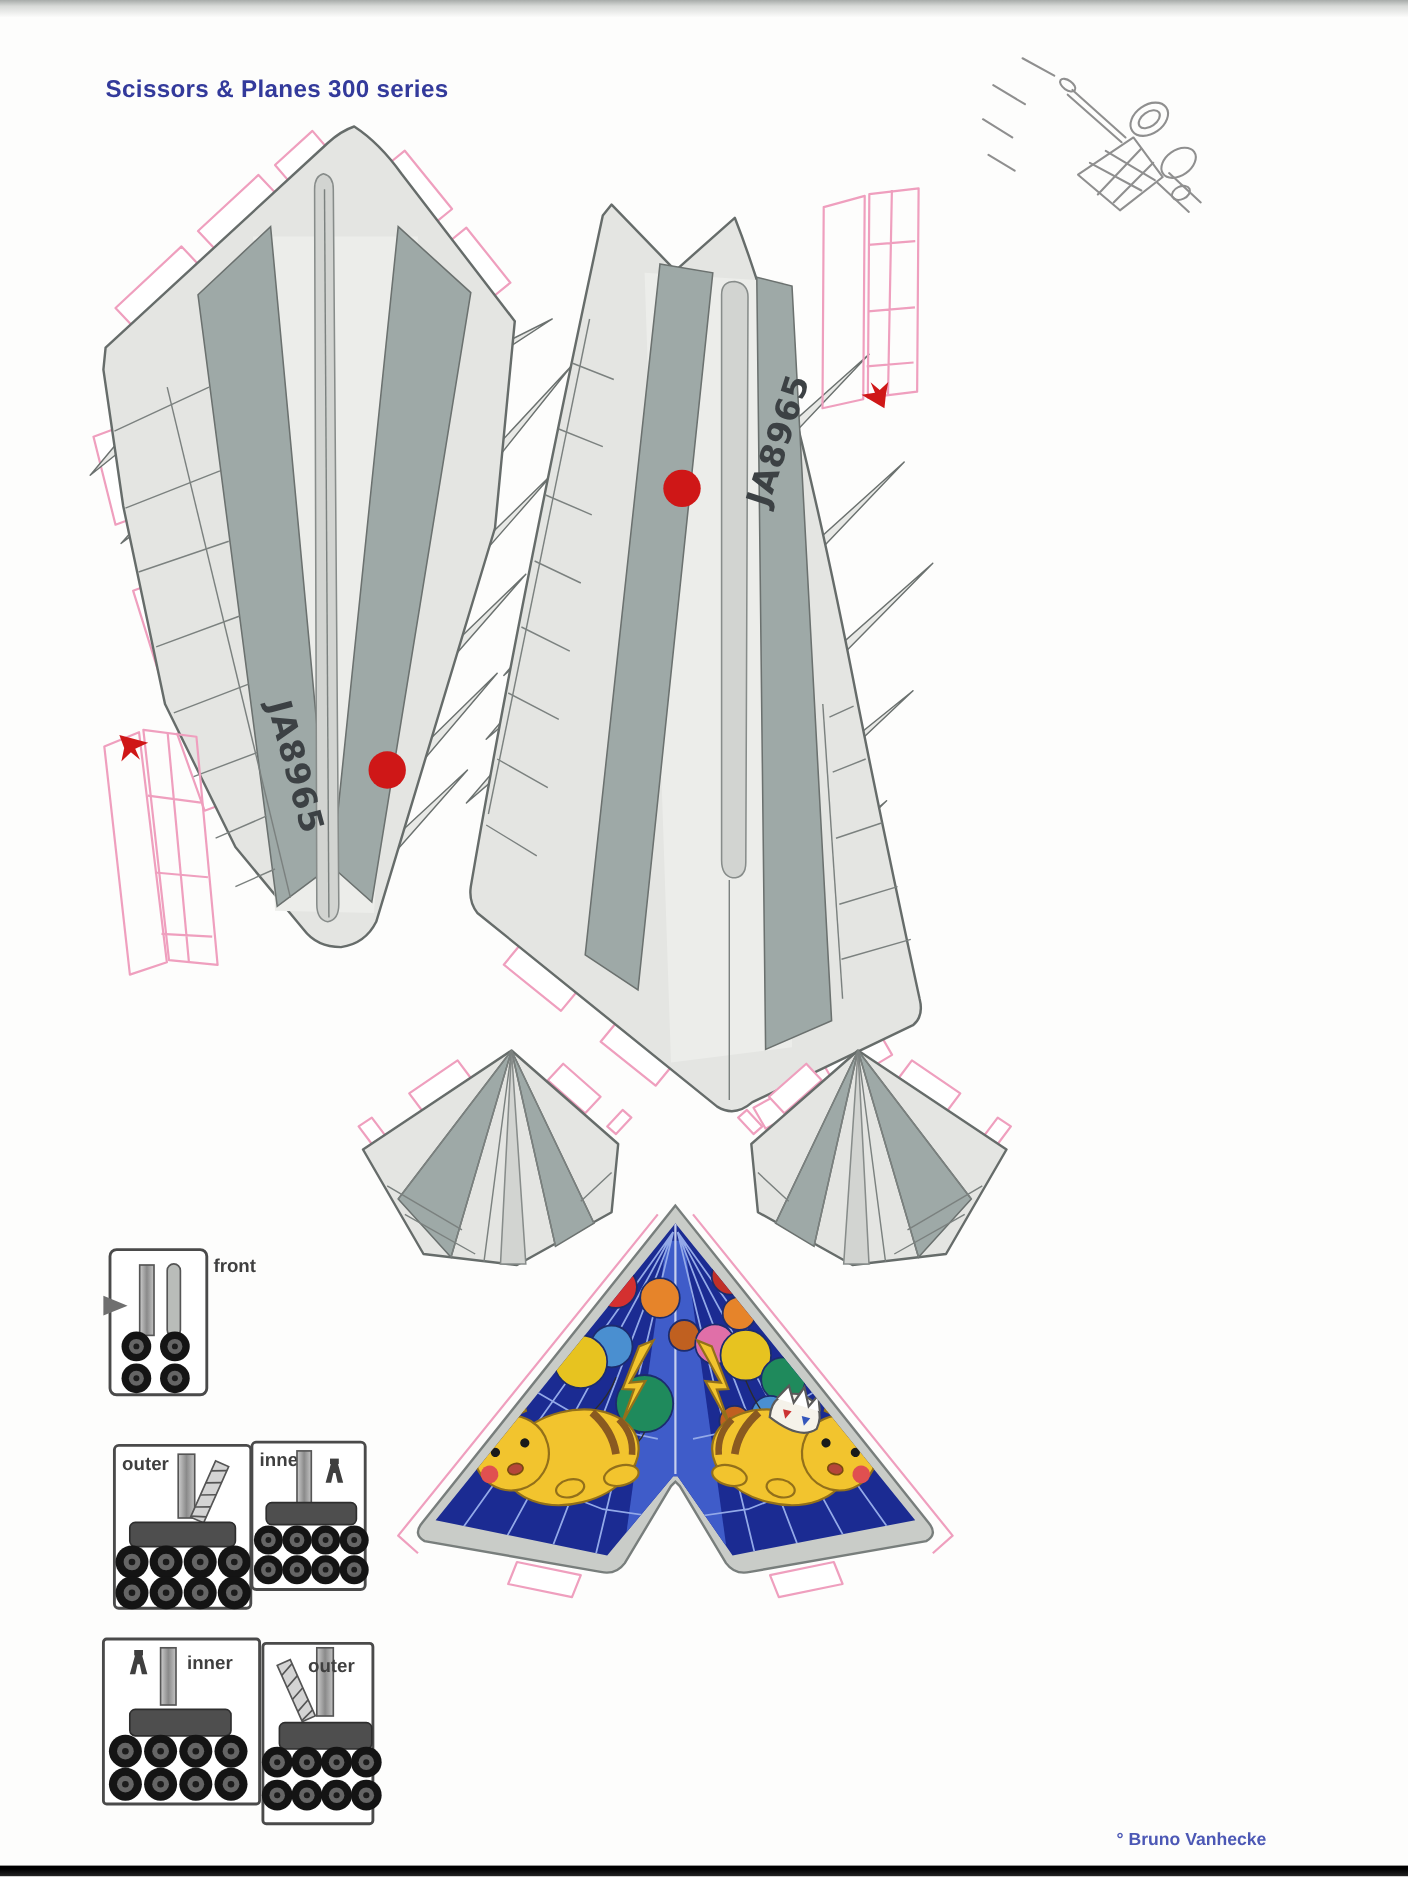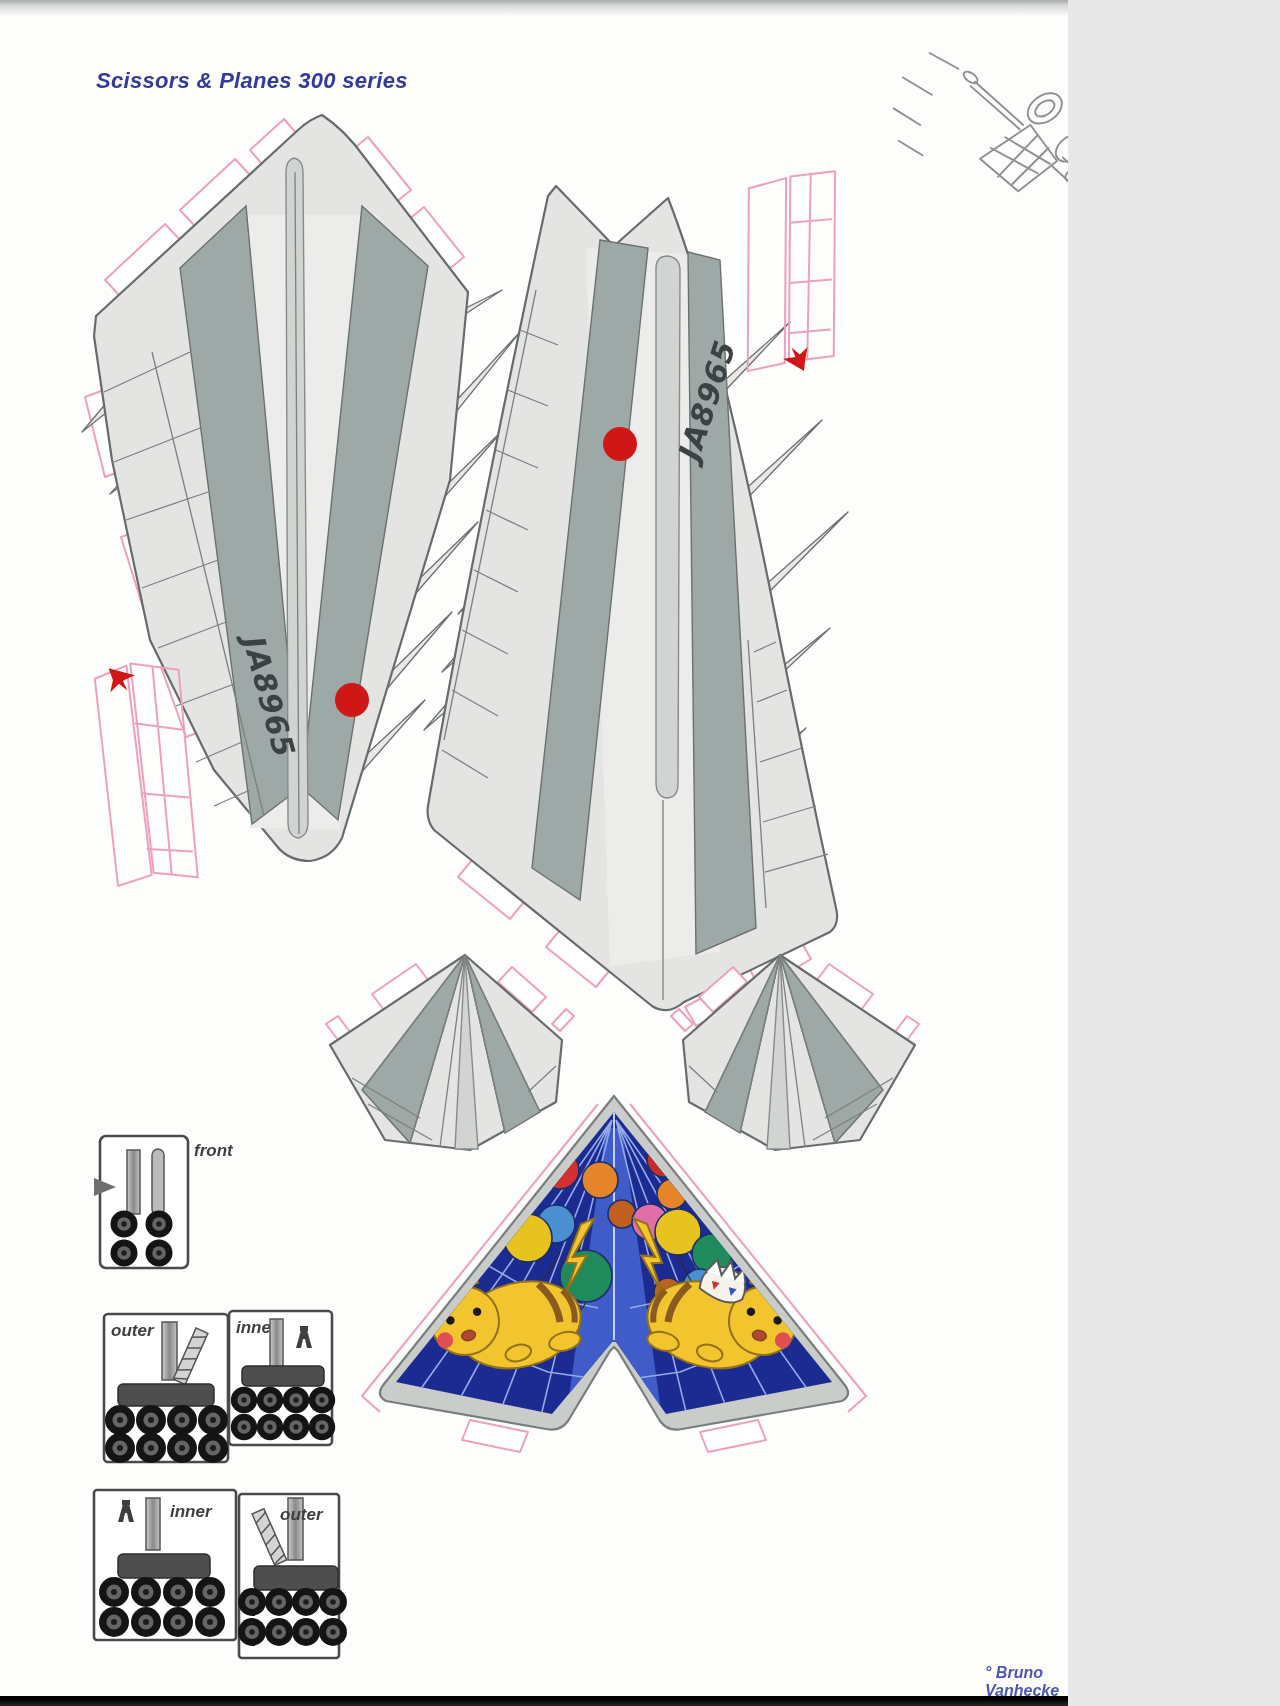--- a/index.html
+++ b/index.html
@@ -1,24 +1,24 @@
 <!DOCTYPE html>
 <html><head>
 <meta charset="utf-8">
 <style>
   html,body{margin:0;padding:0;background:#e8e8e8;}
-  .page{position:relative;width:1068px;height:1706px;background:#fdfdfc;overflow:hidden;
-        font-family:"Liberation Sans",sans-serif;font-style:italic;}
+  .page{position:relative;width:1280px;height:1706px;background:#fdfdfc;overflow:hidden;
+        font-family:"Liberation Sans",sans-serif;}
   .top-edge{position:absolute;top:0;left:0;right:0;height:16px;
         background:linear-gradient(#a7aba9,#d8dad8 35%,#fdfdfc);}
   .bottom-edge{position:absolute;bottom:0;left:0;right:0;height:10px;
         background:linear-gradient(#000 0 30%,#262626);}
   .title{position:absolute;left:96px;top:68px;font-size:22px;font-weight:bold;
         color:#333a9b;letter-spacing:.3px;}
-  .credit{position:absolute;left:985px;top:1664px;font-size:16px;font-weight:bold;color:#4c58b5;}
+  .credit{position:absolute;left:1015px;top:1664px;font-size:16px;font-weight:bold;color:#4c58b5;}
   svg{position:absolute;left:0;top:0;}
   .body-light{fill:#e4e5e2;stroke:#666c6a;stroke-width:2.2;stroke-linejoin:round;}
   .chan{fill:#ecedea;stroke:none;}
   .sage{fill:#9ea9a7;stroke:#6b716f;stroke-width:1.4;}
   .strip{fill:#d2d4d1;stroke:#878c8a;stroke-width:1.4;}
   .iline{stroke:#7b817f;stroke-width:1.3;fill:none;}
   .spike{fill:#e8e9e6;stroke:#6b716f;stroke-width:1.3;stroke-linejoin:round;}
   .pinkf{fill:#ffffff;stroke:#ef9fbe;stroke-width:2;stroke-linejoin:round;}
   .pink{fill:none;stroke:#ef9fbe;stroke-width:2;stroke-linejoin:round;}
   .redmark{fill:#cf1717;stroke:none;}

